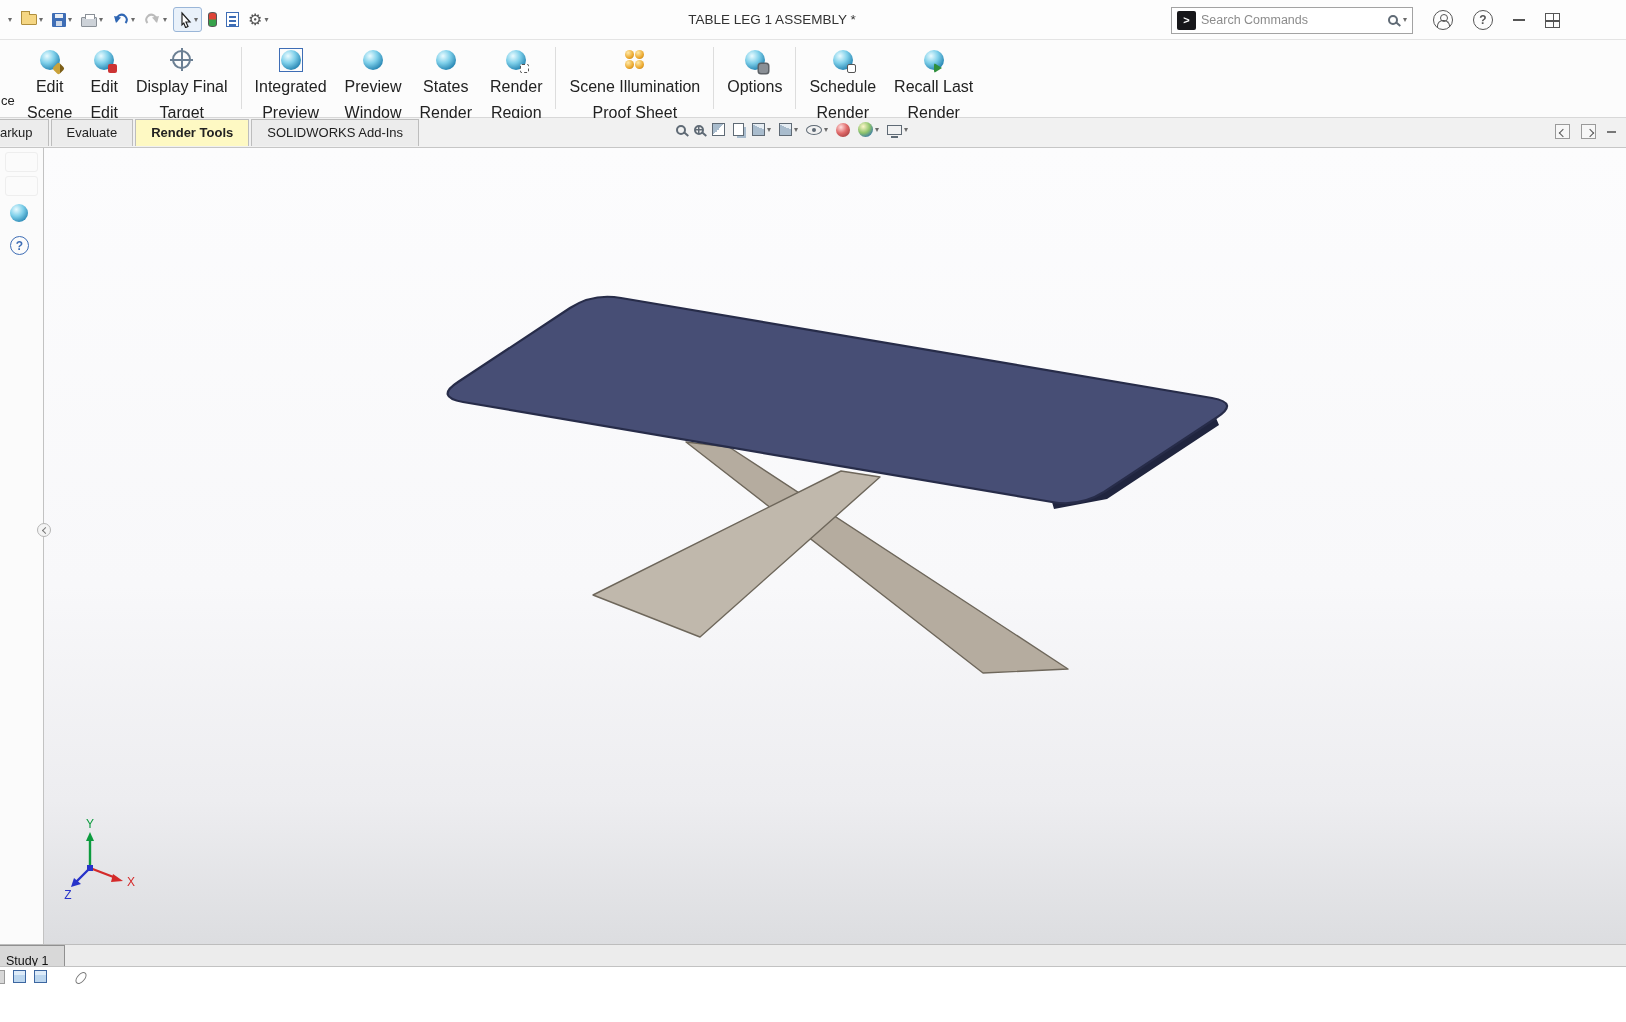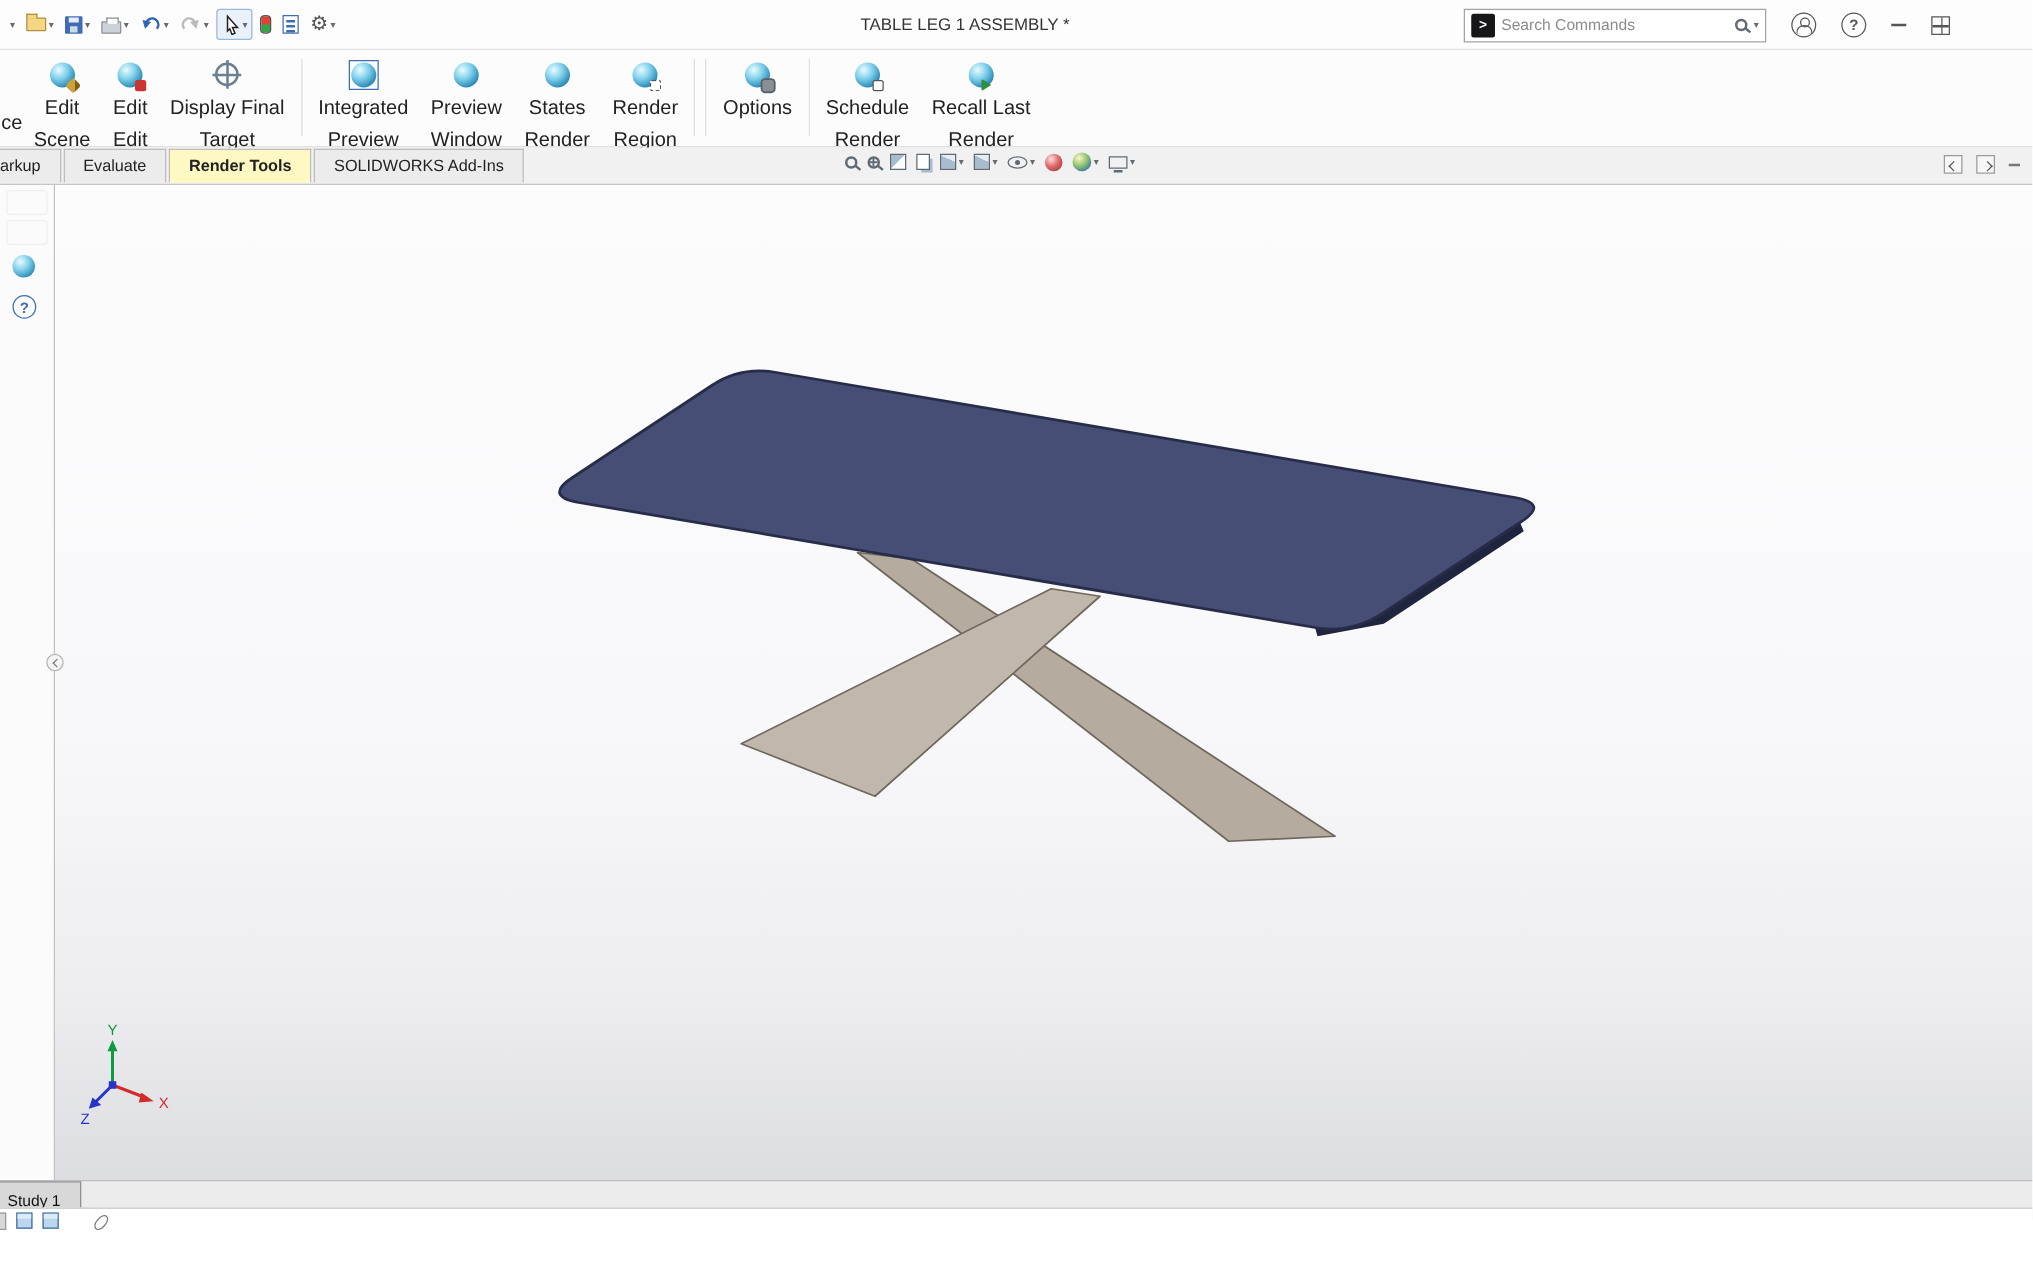--- a/index.html
+++ b/index.html
@@ -42,21 +42,21 @@
   .i-wingrid { width:15px; height:15px; border:1.5px solid #555; position:relative; }
   .i-wingrid::before { content:""; position:absolute; left:50%; top:0; bottom:0; width:1.5px; background:#555; }
   .i-wingrid::after { content:""; position:absolute; top:50%; left:0; right:0; height:1.5px; background:#555; }
 
   
   .ribbon { height:78px; background:#fcfcfc; border-bottom:1px solid #d8d8d8; display:flex; align-items:flex-start; padding:5px 0 0 18px; position:relative; }
   .rb { display:flex; flex-direction:column; align-items:center; padding:2px 9px; gap:4px; background:none; border:none; font-family:inherit; }
   .rb-icon { height:25px; display:flex; align-items:center; justify-content:center; }
   .rb-l { font-size:16px; color:#222; line-height:1.35; text-align:center; white-space:nowrap; min-height:14px; }
   .sep { width:1px; background:#ddd; height:62px; margin:2px 4px; }
-  .clipped { position:absolute; left:1px; bottom:9px; font-size:16px; color:#222; }
+  .clipped { position:absolute; left:1px; bottom:9px; font-size:13px; color:#222; }
   .ball { width:20px; height:20px; border-radius:50%; background:radial-gradient(circle at 35% 30%, #eafbff 0%, #7fd0ea 38%, #1f7fae 80%, #15567a 100%); position:relative; display:inline-block; }
   .ball .acc { position:absolute; right:-3px; bottom:-3px; width:9px; height:9px; border-radius:2px; }
   .acc-pencil { background:linear-gradient(45deg,#caa23a 60%, #7d5f17 60%); transform:rotate(45deg); border-radius:1px; }
   .acc-red { background:#c33; border-radius:50%; }
   .acc-box { border:1.5px dashed #555; background:#fff; }
   .acc-gear { background:#8a8f95; border-radius:50%; box-shadow:0 0 0 1.5px #5c6166; }
   .acc-clock { background:#fff; border:1.5px solid #555; border-radius:50%; }
   .acc-arrow { width:0!important; height:0!important; border:5px solid transparent; border-left:8px solid #2f8f3c; background:none!important; }
   .i-target { width:19px; height:19px; border:2px solid #6b7f93; border-radius:50%; position:relative; }
   .i-target::before { content:""; position:absolute; left:50%; top:-4px; bottom:-4px; width:2px; background:#6b7f93; transform:translateX(-50%); }
@@ -242,20 +242,32 @@
           <span class="ball">
             <span class="acc acc-box"></span>
           </span>
         </span>
       <span class="rb-l">Render</span>
       <span class="rb-l">Region</span>
     </button>
 
     <span class="sep"></span>
 
+    <button class="rb">
+      <span class="rb-icon">
+          <span class="proof">
+            <i></i>
+            <i></i>
+            <i></i>
+            <i></i>
+          </span>
+        </span>
+      <span class="rb-l">Scene Illumination</span>
+      <span class="rb-l">Proof Sheet</span>
+    </button>
 
     <span class="sep"></span>
 
     <button class="rb">
       <span class="rb-icon">
           <span class="ball">
             <span class="acc acc-gear"></span>
           </span>
         </span>
       <span class="rb-l">Options</span>

